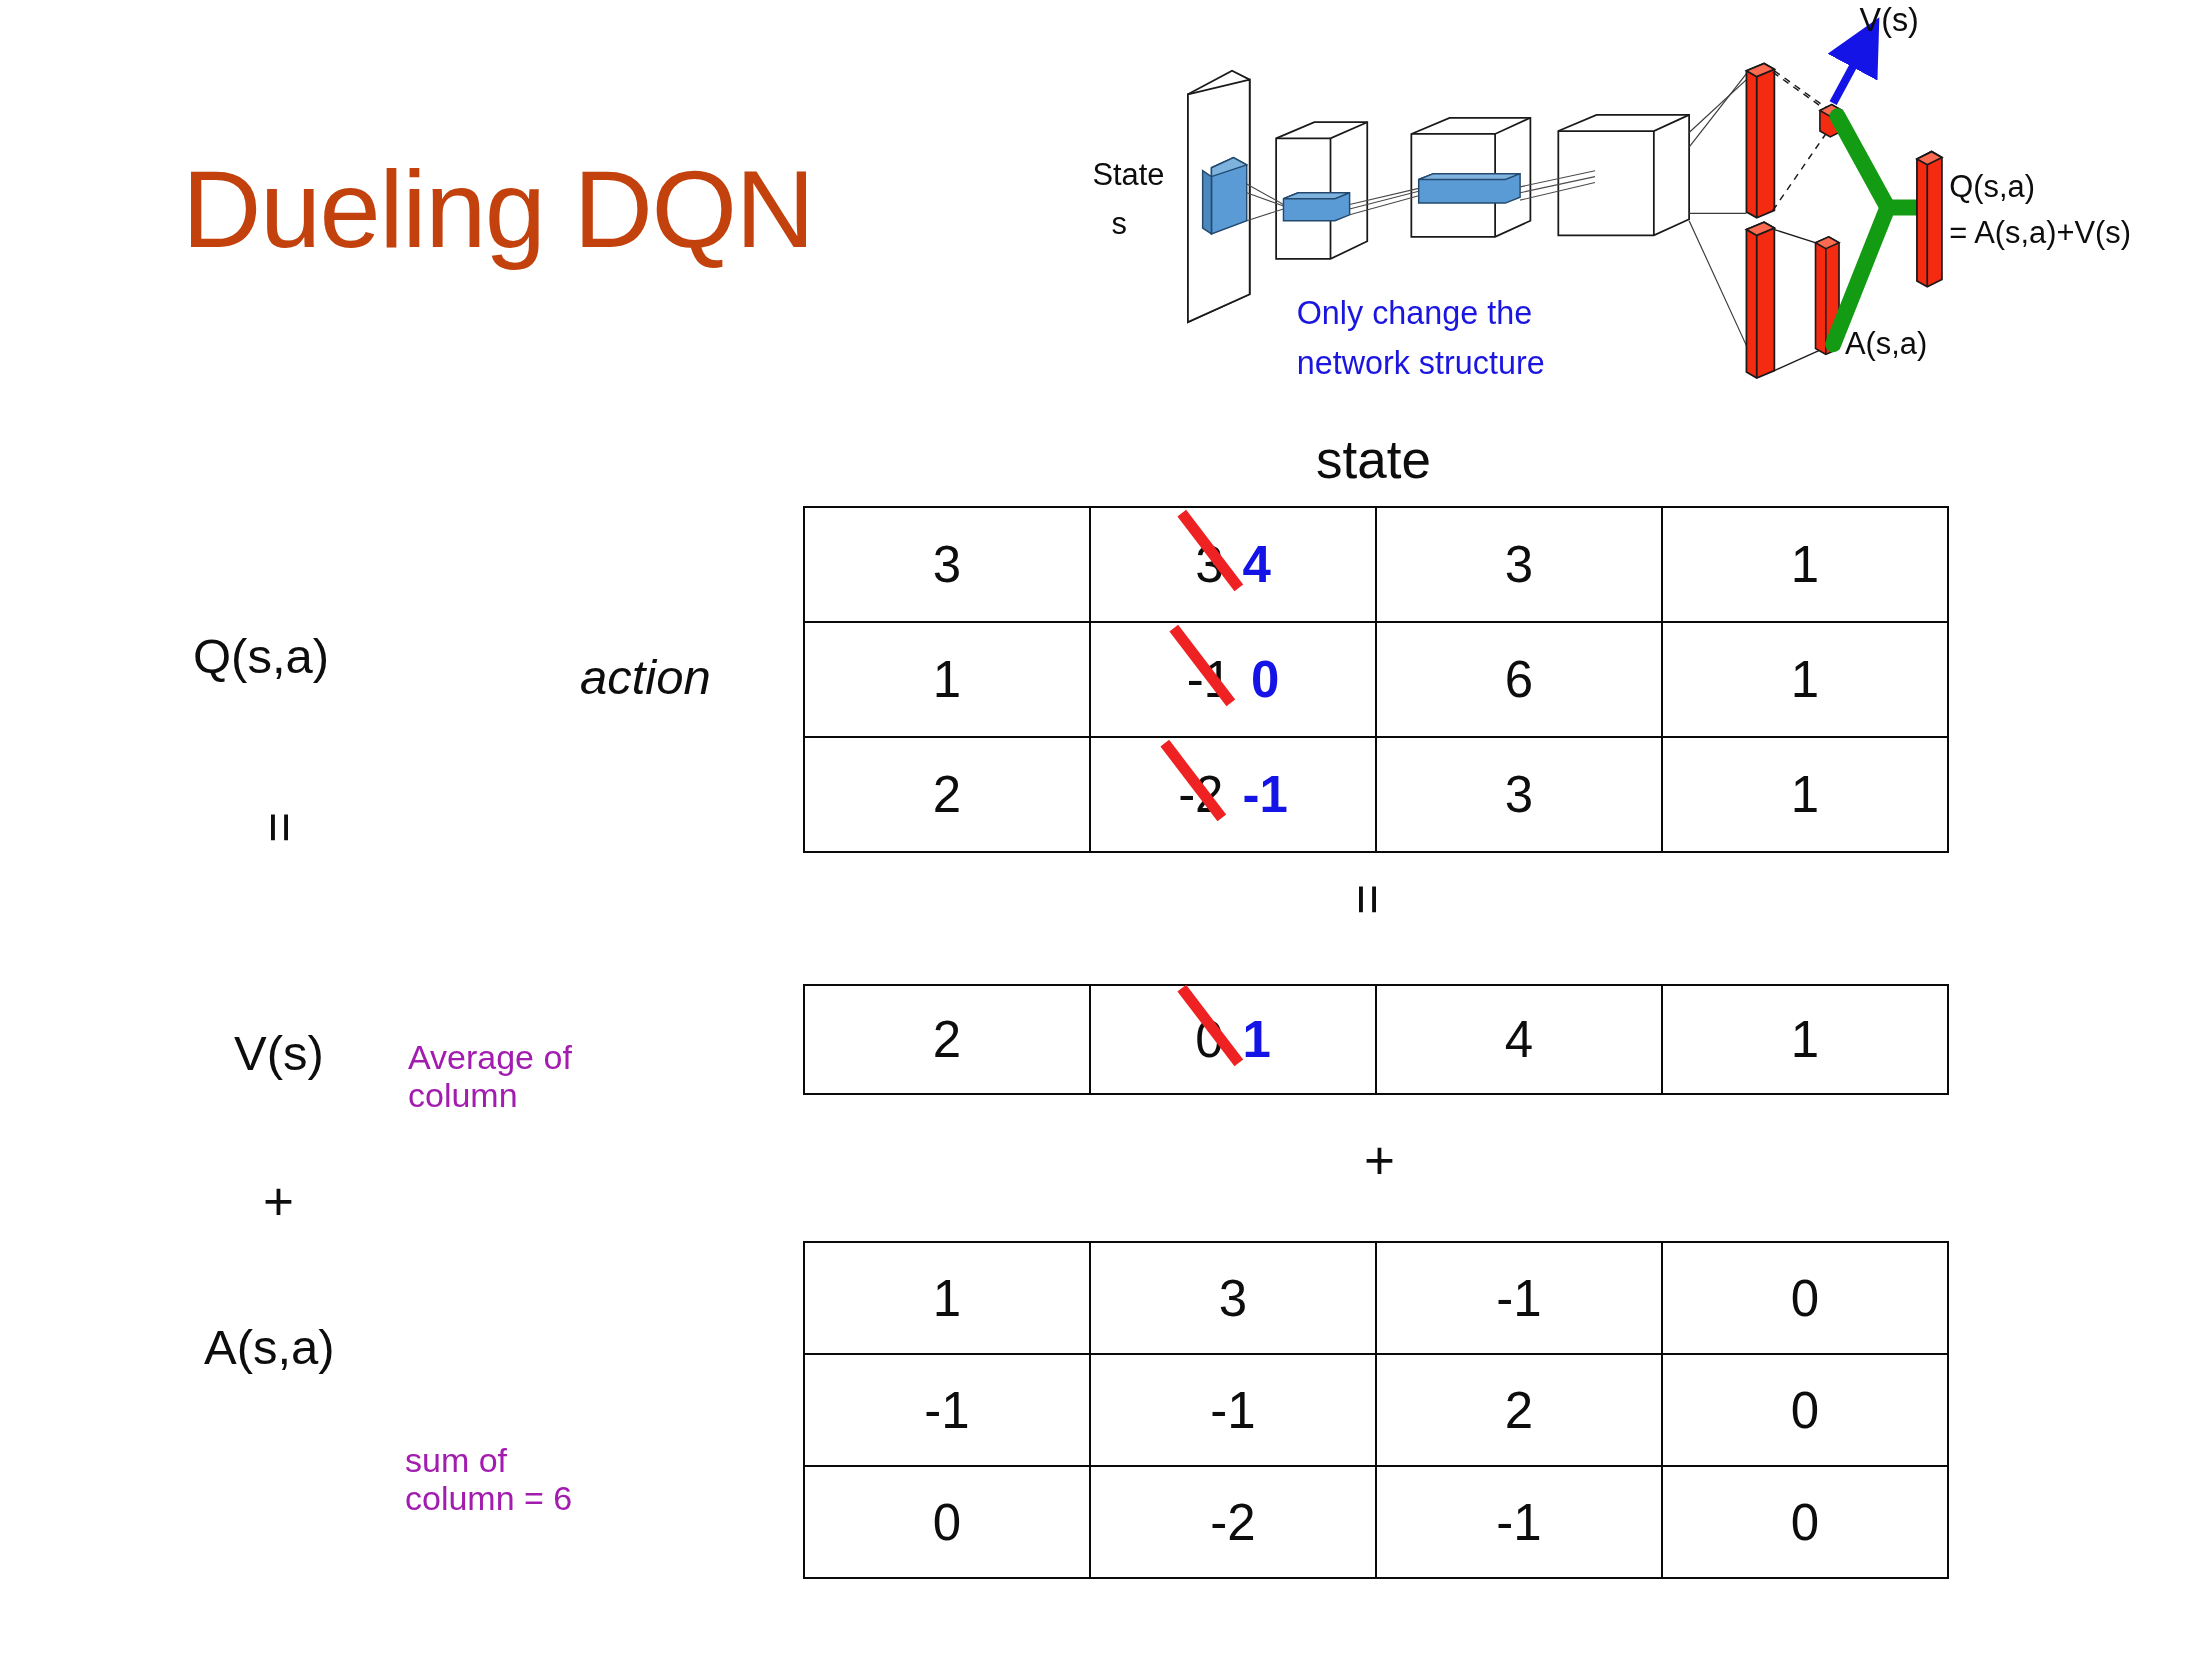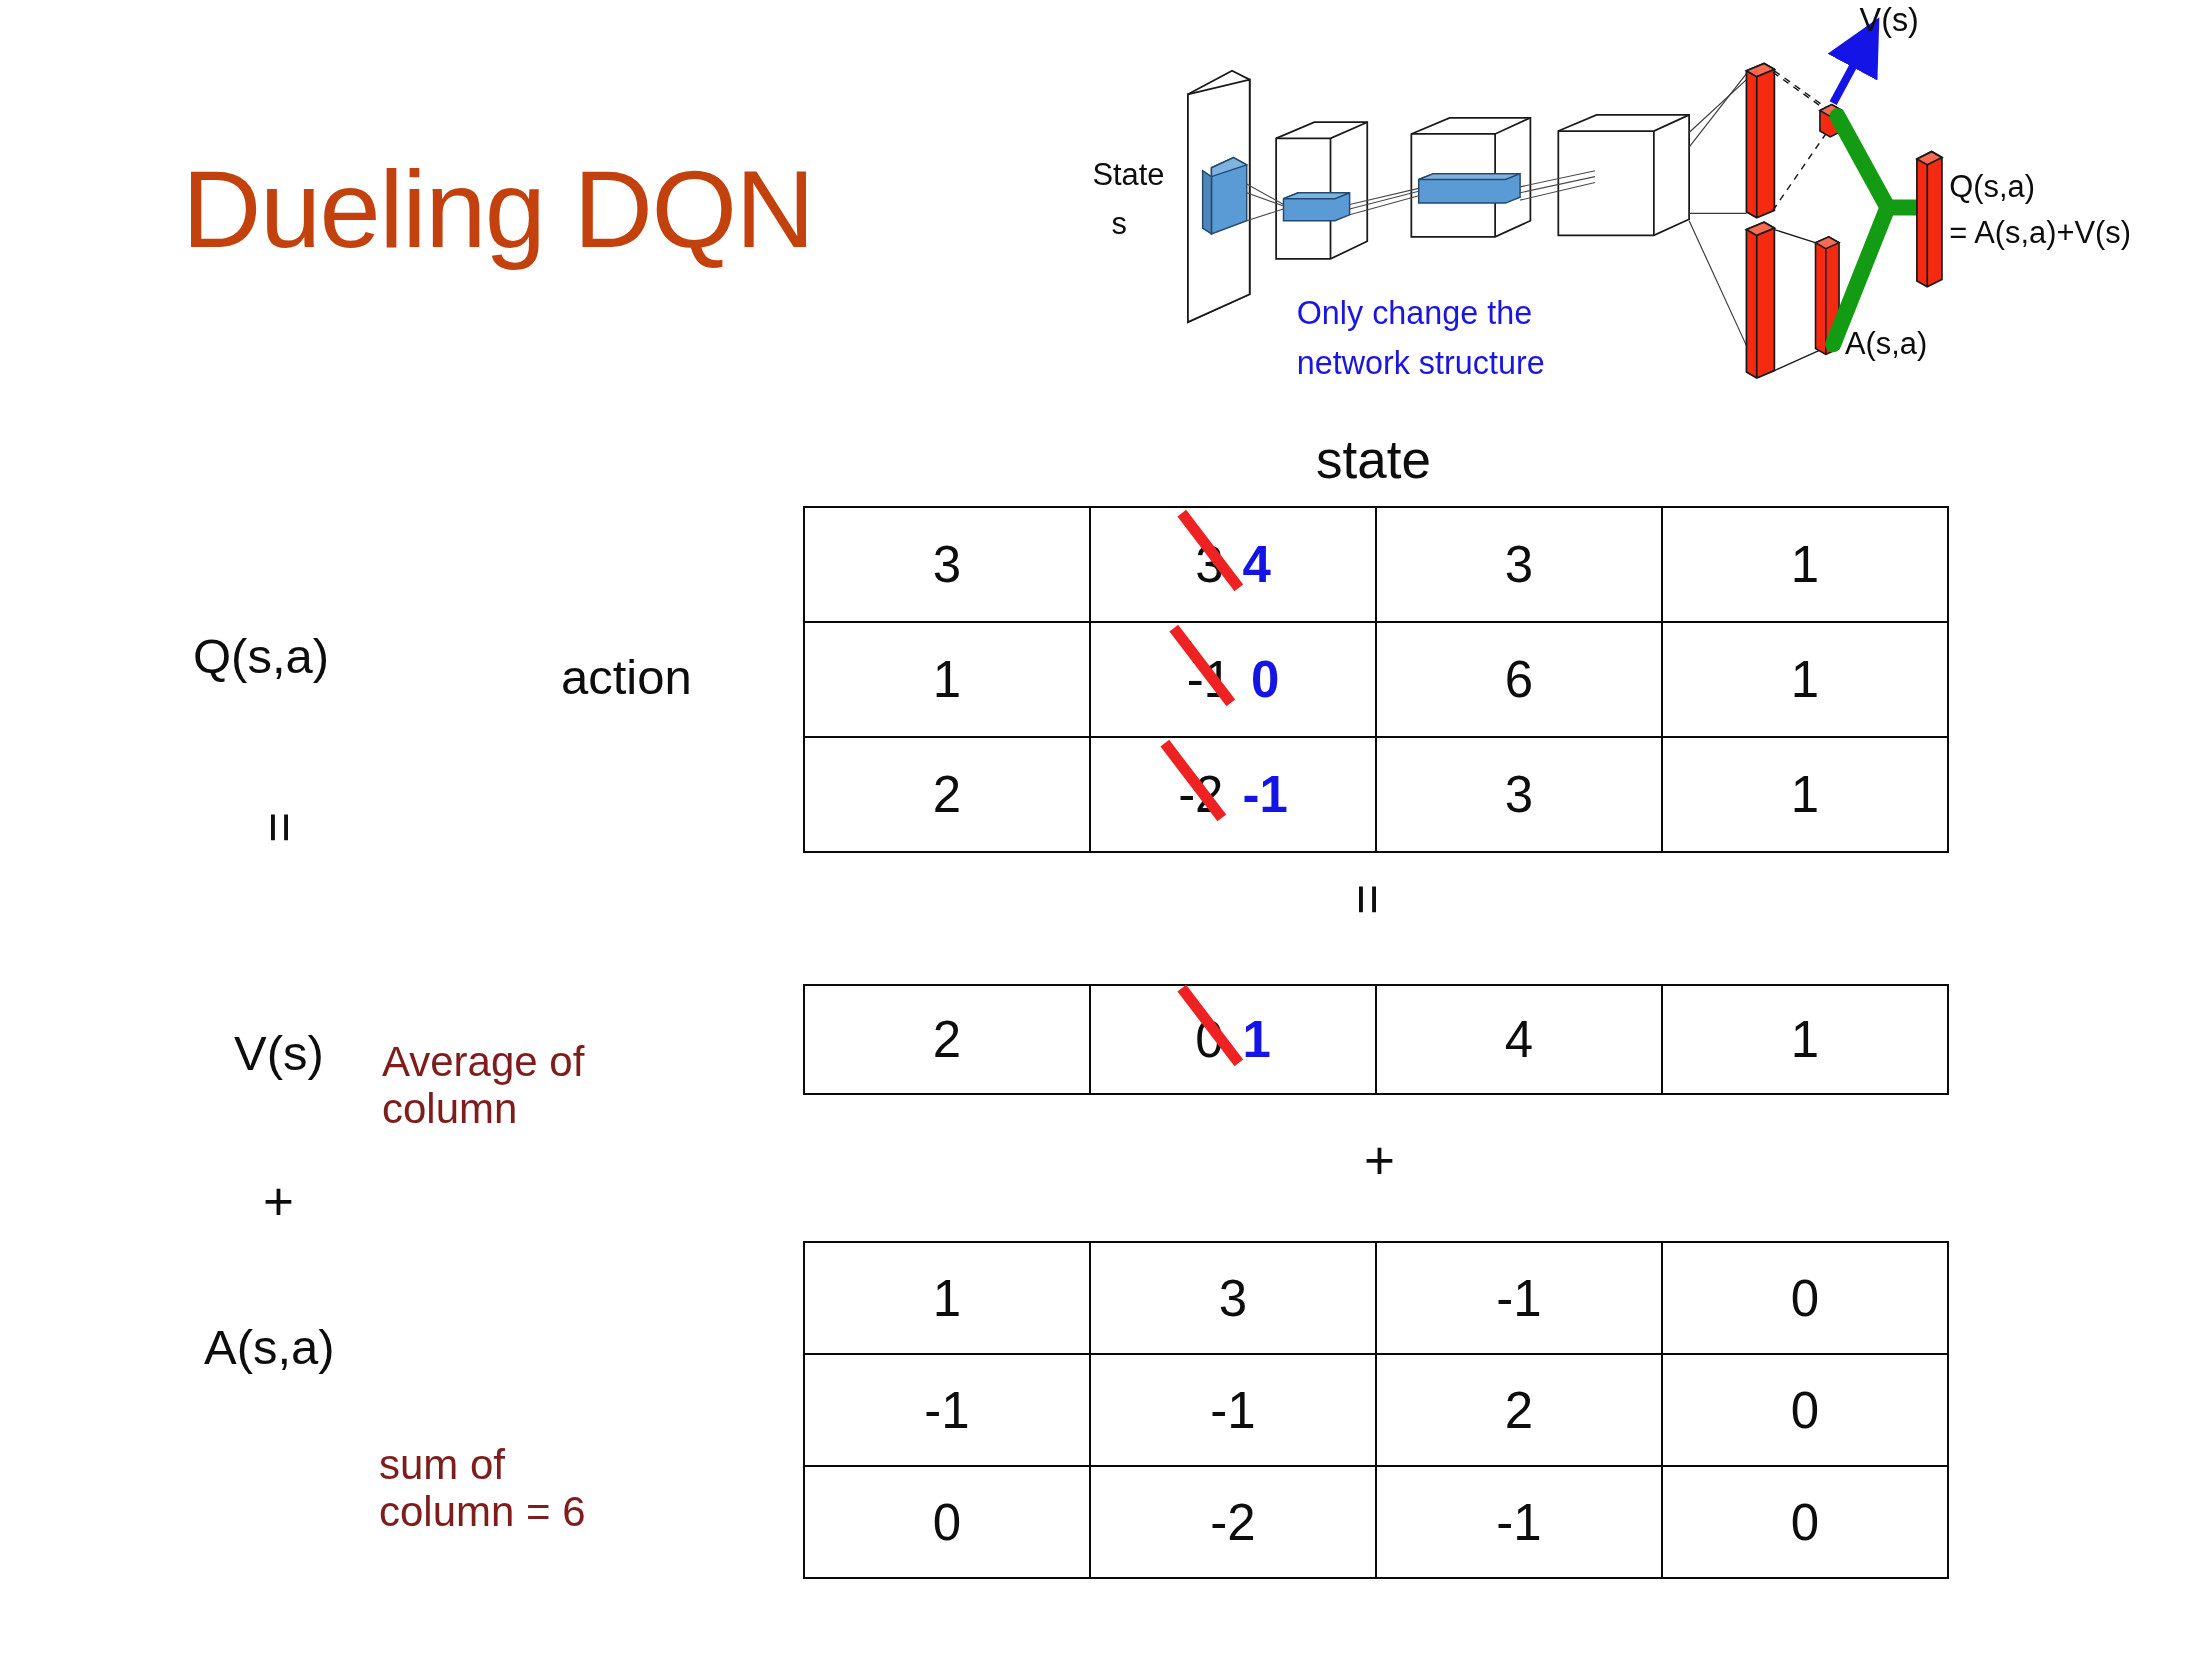--- a/index.html
+++ b/index.html
@@ -9,21 +9,21 @@
   
   #title{position:absolute;left:182px;top:154px;font-size:110px;line-height:1;
          font-weight:400;letter-spacing:-1.5px;color:#c2410c;}
 
   
   #diagram{position:absolute;left:1088px;top:0px;width:1117px;height:412px;}
   #diagram svg{display:block;}
 
   
   .lbl{position:absolute;font-size:49px;line-height:1;color:#0d0d0d;white-space:nowrap;}
-  .blue-note{position:absolute;font-size:42px;line-height:1.12;color:#7f1d1d;white-space:pre-line;}
+  .blue-note{position:absolute;font-size:34px;line-height:1.12;color:#a21caf;white-space:pre-line;margin-left:26px;}
   .op{position:absolute;font-size:53px;line-height:1;color:#0d0d0d;font-weight:400;}
   .eqrot{display:inline-block;transform:rotate(90deg);transform-origin:50% 50%;}
 
   
   .tbl{position:absolute;border-collapse:collapse;table-layout:fixed;}
   .tbl td{border:2.2px solid #0a0a0a;text-align:center;vertical-align:middle;
           font-size:51px;color:#0d0d0d;padding:0;position:relative;}
   .cw{width:284px;}
   .rh{height:115px;}
   .rh-v{height:109px;}
@@ -156,21 +156,21 @@
     <text x="284" y="508" font-family="Liberation Sans, sans-serif" font-size="44" fill="#1a16e0">network structure</text>
     <text x="1030" y="482" font-family="Liberation Sans, sans-serif" font-size="42" fill="#0d0d0d">A(s,a)</text>
     <text x="1172" y="268" font-family="Liberation Sans, sans-serif" font-size="42" fill="#0d0d0d">Q(s,a)</text>
     <text x="1172" y="330" font-family="Liberation Sans, sans-serif" font-size="42" fill="#0d0d0d">= A(s,a)+V(s)</text>
   </svg>
 </div>
 
 <div class="state-hdr" style="left:1316px;top:429px;">state</div>
 
 <div class="lbl" style="left:193px;top:632px;">Q(s,a)</div>
-<div class="lbl" style="left:561px;top:653px;">action</div>
+<div class="lbl" style="left:580px;top:653px;font-style:italic;">action</div>
 
 <div class="op" style="left:265px;top:801px;">
   <span class="eqrot">=</span>
 </div>
 
 <table class="tbl" style="left:803px;top:506px;">
   <tbody>
       <tr class="rh">
     <td class="cw">3</td>
     <td class="cw">

